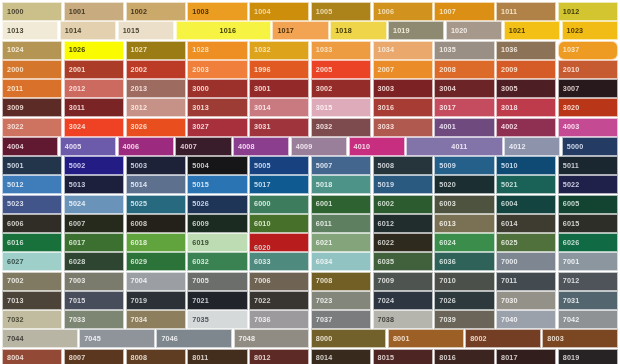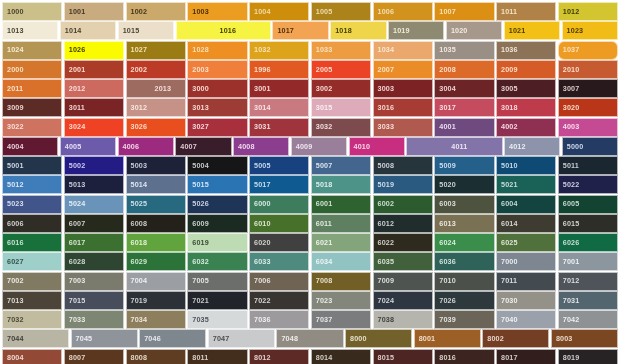--- a/index.html
+++ b/index.html
@@ -187,21 +187,21 @@
       </div>
     </div>
     <div class="row">
       <div class="swatch" style="background-color: rgb(217, 113, 42);">
         <span class="code" style="color: rgb(251, 224, 200);">2011</span>
       </div>
       <div class="swatch" style="background-color: rgb(205, 106, 95);">
         <span class="code" style="color: rgb(250, 222, 219);">2012</span>
       </div>
       <div class="swatch" style="background-color: rgb(157, 107, 95);">
-        <span class="code" style="color: rgb(243, 223, 218); margin-left: 24px;">2013</span>
+        <span class="code" style="color: rgb(243, 223, 218);">2013</span>
       </div>
       <div class="swatch" style="background-color: rgb(156, 48, 42);">
         <span class="code" style="color: rgb(246, 216, 210);">3000</span>
       </div>
       <div class="swatch" style="background-color: rgb(147, 42, 41);">
         <span class="code" style="color: rgb(245, 214, 210);">3001</span>
       </div>
       <div class="swatch" style="background-color: rgb(148, 45, 42);">
         <span class="code" style="color: rgb(245, 215, 210);">3002</span>
       </div>
@@ -448,21 +448,21 @@
       </div>
       <div class="swatch" style="background-color: rgb(60, 112, 48);">
         <span class="code" style="color: rgb(214, 228, 209);">6017</span>
       </div>
       <div class="swatch" style="background-color: rgb(97, 164, 62);">
         <span class="code" style="color: rgb(226, 240, 216);">6018</span>
       </div>
       <div class="swatch" style="background-color: rgb(189, 220, 179);">
         <span class="code" style="color: rgb(59, 75, 53);">6019</span>
       </div>
-      <div class="swatch" style="background-color: #404040;">
+      <div class="swatch" style="background-color: #b91c1c; align-items: flex-end;">
         <span class="code" style="color: rgb(207, 209, 204);">6020</span>
       </div>
       <div class="swatch" style="background-color: rgb(132, 164, 124);">
         <span class="code" style="color: rgb(234, 241, 232);">6021</span>
       </div>
       <div class="swatch" style="background-color: rgb(46, 42, 29);">
         <span class="code" style="color: rgb(207, 206, 201);">6022</span>
       </div>
       <div class="swatch" style="background-color: rgb(58, 141, 74);">
         <span class="code" style="color: rgb(213, 236, 218);">6024</span>
@@ -604,23 +604,20 @@
     </div>
     <div class="row">
       <div class="swatch" style="background-color: rgb(185, 181, 164);">
         <span class="code" style="color: rgb(64, 62, 57);">7044</span>
       </div>
       <div class="swatch" style="background-color: rgb(143, 148, 155);">
         <span class="code" style="color: rgb(237, 238, 241);">7045</span>
       </div>
       <div class="swatch" style="background-color: rgb(127, 135, 142);">
         <span class="code" style="color: rgb(233, 235, 237);">7046</span>
-      </div>
-      <div class="swatch" style="background-color: rgb(201, 202, 203);">
-        <span class="code" style="color: rgb(75, 76, 77);">7047</span>
       </div>
       <div class="swatch" style="background-color: rgb(145, 140, 131);">
         <span class="code" style="color: rgb(238, 236, 235);">7048</span>
       </div>
       <div class="swatch" style="background-color: rgb(115, 97, 44);">
         <span class="code" style="color: rgb(230, 224, 204);">8000</span>
       </div>
       <div class="swatch" style="background-color: rgb(156, 95, 37);">
         <span class="code" style="color: rgb(240, 221, 202);">8001</span>
       </div>

